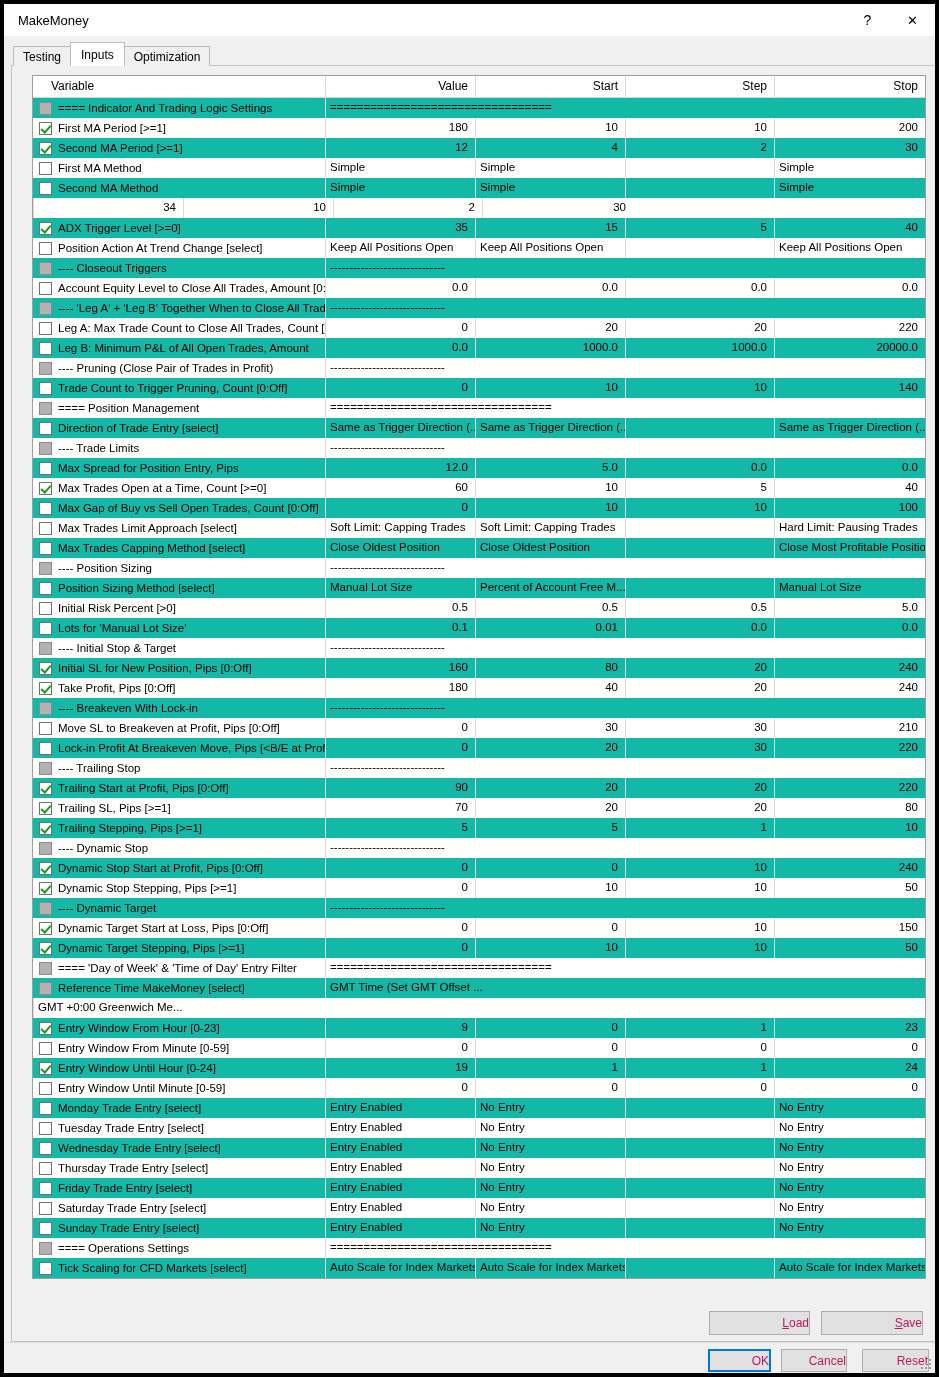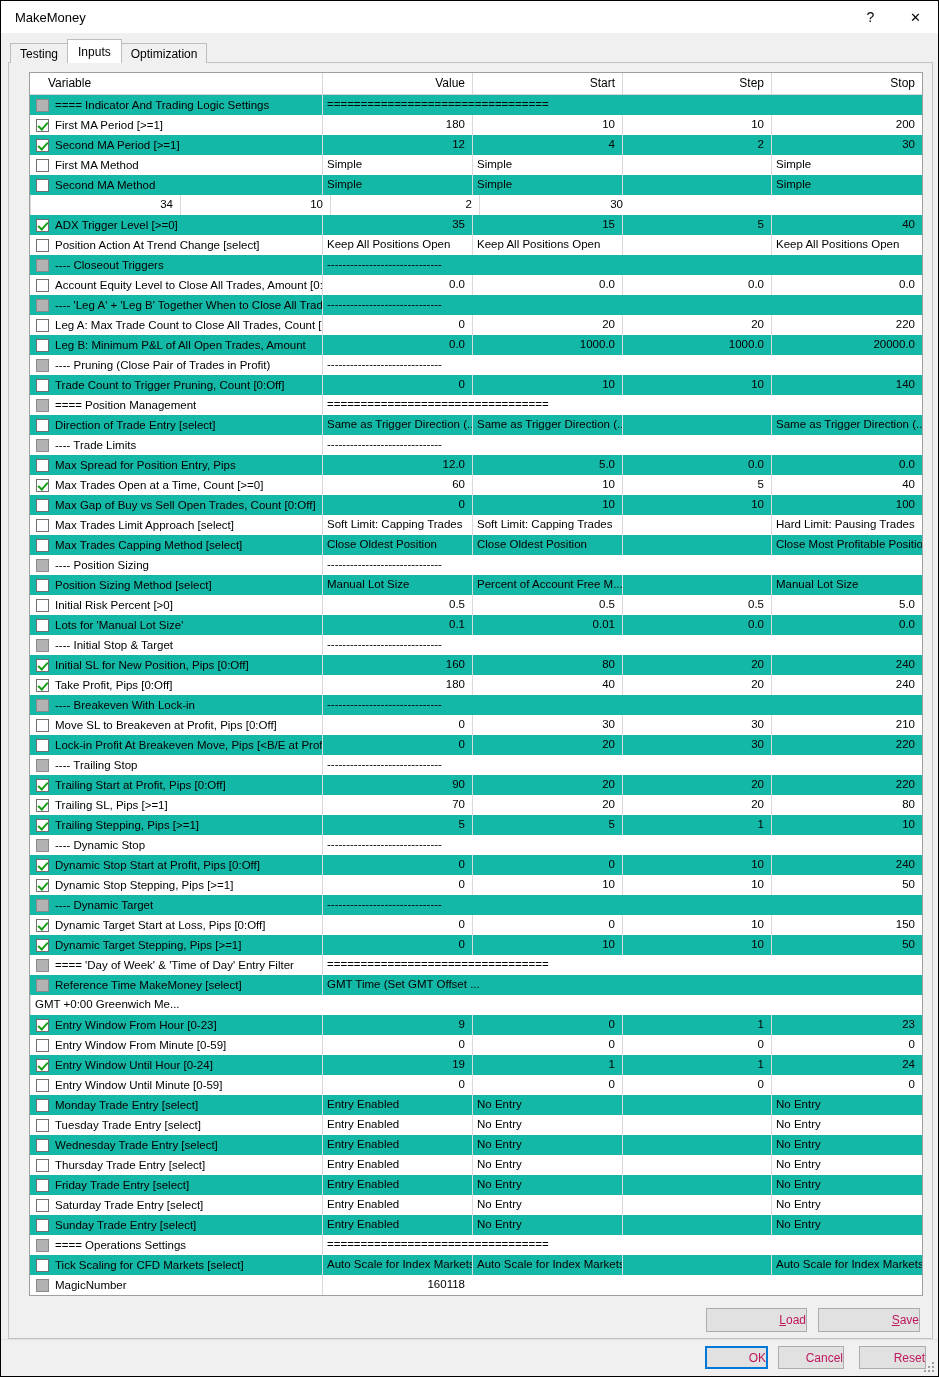--- a/index.html
+++ b/index.html
@@ -1,20 +1,20 @@
 <!DOCTYPE html>
 <html><head>
 <meta charset="utf-8">
 <style>
   * { margin:0; padding:0; box-sizing:border-box; }
   html,body { background:#888; }
   body { font-family:"Liberation Sans","DejaVu Sans",sans-serif; }
   .window {
     position:relative; width:939px; height:1377px; margin:0 auto;
-    background:#f0f0f0; border:1px solid #000000; overflow:hidden;
+    background:#f0f0f0; border:4px solid #000000; overflow:hidden;
   }
   
   .titlebar { position:absolute; top:0; left:0; right:0; height:32px; background:#fff; display:flex; align-items:center; }
   .title { font-size:13px; color:#000; margin-left:14px; flex:1; }
   .capbtn { width:45px; height:32px; display:flex; align-items:center; justify-content:center; font-size:14px; color:#000; }
   .capbtn.close { font-size:13px; }
   
   .tabbar { position:absolute; top:38px; left:9px; height:24px; z-index:3; display:flex; align-items:flex-end; }
   .tab { height:20px; padding:0 9px; line-height:20px; font-size:12px; background:#f0f0f0;
          border:1px solid #bdbdbd; border-bottom:none; margin-right:-1px; position:relative; }
@@ -674,30 +674,20 @@
         <div class="row alt">
       <div class="c-var">
         <span class="cb unchecked"></span>
         <span class="lbl">Tick Scaling for CFD Markets [select]</span>
       </div>
       <div class="c-value txt">Auto Scale for Index Markets</div>
       <div class="c-start txt">Auto Scale for Index Markets</div>
       <div class="c-step txt"></div>
       <div class="c-stop txt">Auto Scale for Index Markets</div>
     </div>
-        <div class="row merged">
-      <div class="c-var">
-        <span class="cb gray"></span>
-        <span class="lbl">MagicNumber</span>
-      </div>
-      <div class="c-value">160118</div>
-      <div class="c-start"></div>
-      <div class="c-step"></div>
-      <div class="c-stop"></div>
-    </div>
       </div>
   </div>
 
   <button class="btn" id="btn-load">
       <span><u>L</u>oad</span>
     </button>
   <button class="btn" id="btn-save">
       <span><u>S</u>ave</span>
     </button>
 

